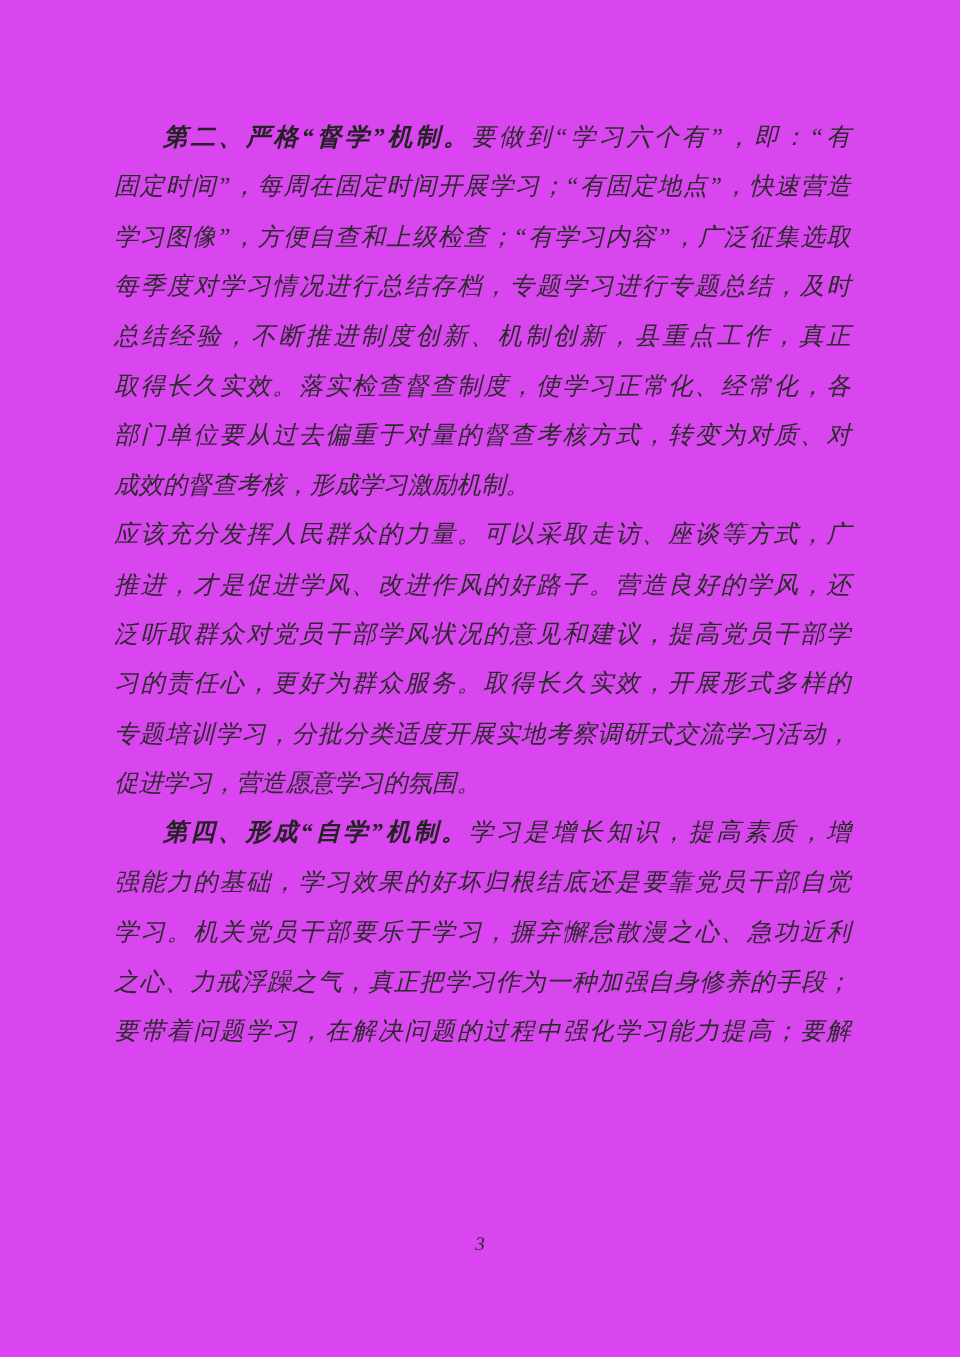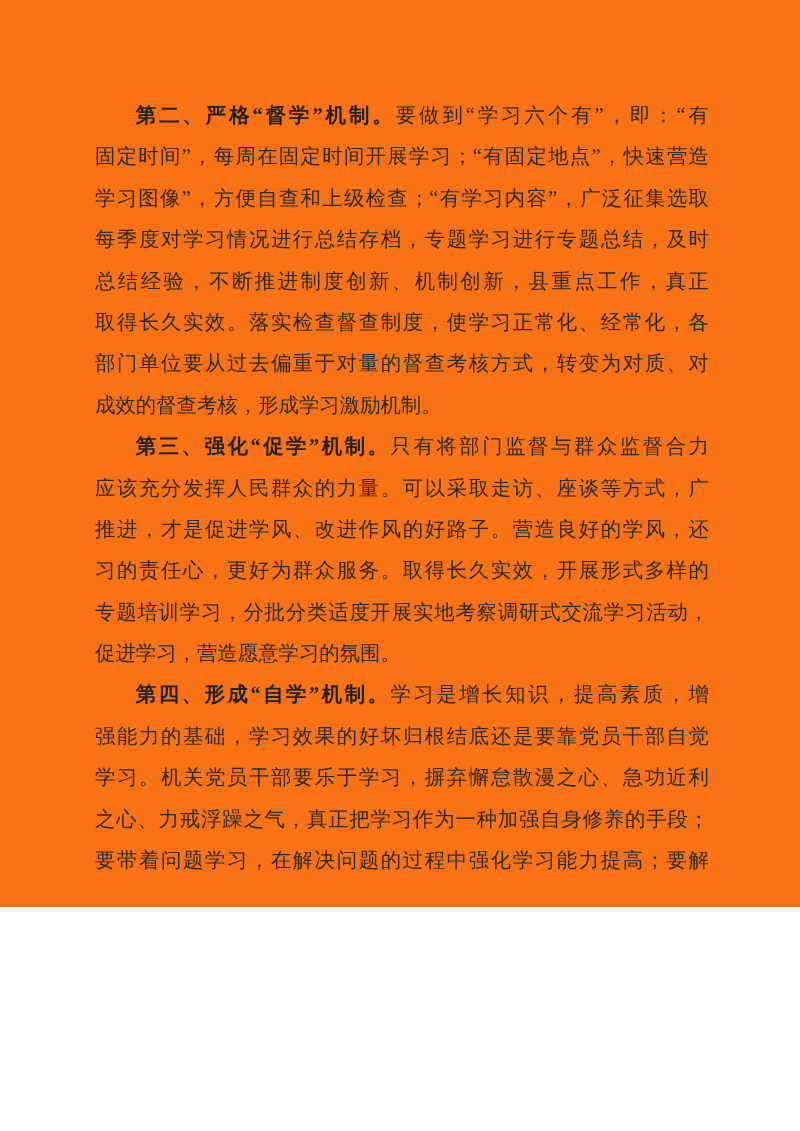--- a/index.html
+++ b/index.html
@@ -3,25 +3,26 @@
 <meta charset="utf-8">
 <style>
   html, body {
     margin: 0;
     padding: 0;
     background: #ffffff;
   }
   .page {
     position: relative;
     width: 800px;
-    height: 907px;
-    background: #f97316;
+    height: 1131px;
+    background: #d946ef;
     overflow: hidden;
     font-family: "Liberation Serif", "DejaVu Serif", serif;
     color: #2b2b2b;
+    font-style: italic;
   }
   .body-text {
     position: absolute;
     left: 95px;
     top: 95px;
     width: 614px;
     font-size: 20.4px;
   }
   .line {
     height: 41.4px;
@@ -61,23 +62,23 @@
 
     <div class="line first"><span class="lead">第二、严格“督学”机制。</span><span>要做到“学习六个有”，即：“有</span></div>
     <div class="line">固定时间”，每周在固定时间开展学习；“有固定地点”，快速营造</div>
     <div class="line">学习图像”，方便自查和上级检查；“有学习内容”，广泛征集选取</div>
     <div class="line">每季度对学习情况进行总结存档，专题学习进行专题总结，及时</div>
     <div class="line">总结经验，不断推进制度创新、机制创新，县重点工作，真正</div>
     <div class="line">取得长久实效。落实检查督查制度，使学习正常化、经常化，各</div>
     <div class="line">部门单位要从过去偏重于对量的督查考核方式，转变为对质、对</div>
     <div class="line end">成效的督查考核，形成学习激励机制。</div>
 
-    <div class="line first"><span class="lead">第三、强化“促学”机制。</span><span>只有将部门监督与群众监督合力</span></div>
     <div class="line">应该充分发挥人民群众的力量。可以采取走访、座谈等方式，广</div>
     <div class="line">推进，才是促进学风、改进作风的好路子。营造良好的学风，还</div>
+    <div class="line">泛听取群众对党员干部学风状况的意见和建议，提高党员干部学</div>
     <div class="line">习的责任心，更好为群众服务。取得长久实效，开展形式多样的</div>
     <div class="line">专题培训学习，分批分类适度开展实地考察调研式交流学习活动，</div>
     <div class="line end">促进学习，营造愿意学习的氛围。</div>
 
     <div class="line first"><span class="lead">第四、形成“自学”机制。</span><span>学习是增长知识，提高素质，增</span></div>
     <div class="line">强能力的基础，学习效果的好坏归根结底还是要靠党员干部自觉</div>
     <div class="line">学习。机关党员干部要乐于学习，摒弃懈怠散漫之心、急功近利</div>
     <div class="line">之心、力戒浮躁之气，真正把学习作为一种加强自身修养的手段；</div>
     <div class="line">要带着问题学习，在解决问题的过程中强化学习能力提高；要解</div>
 

